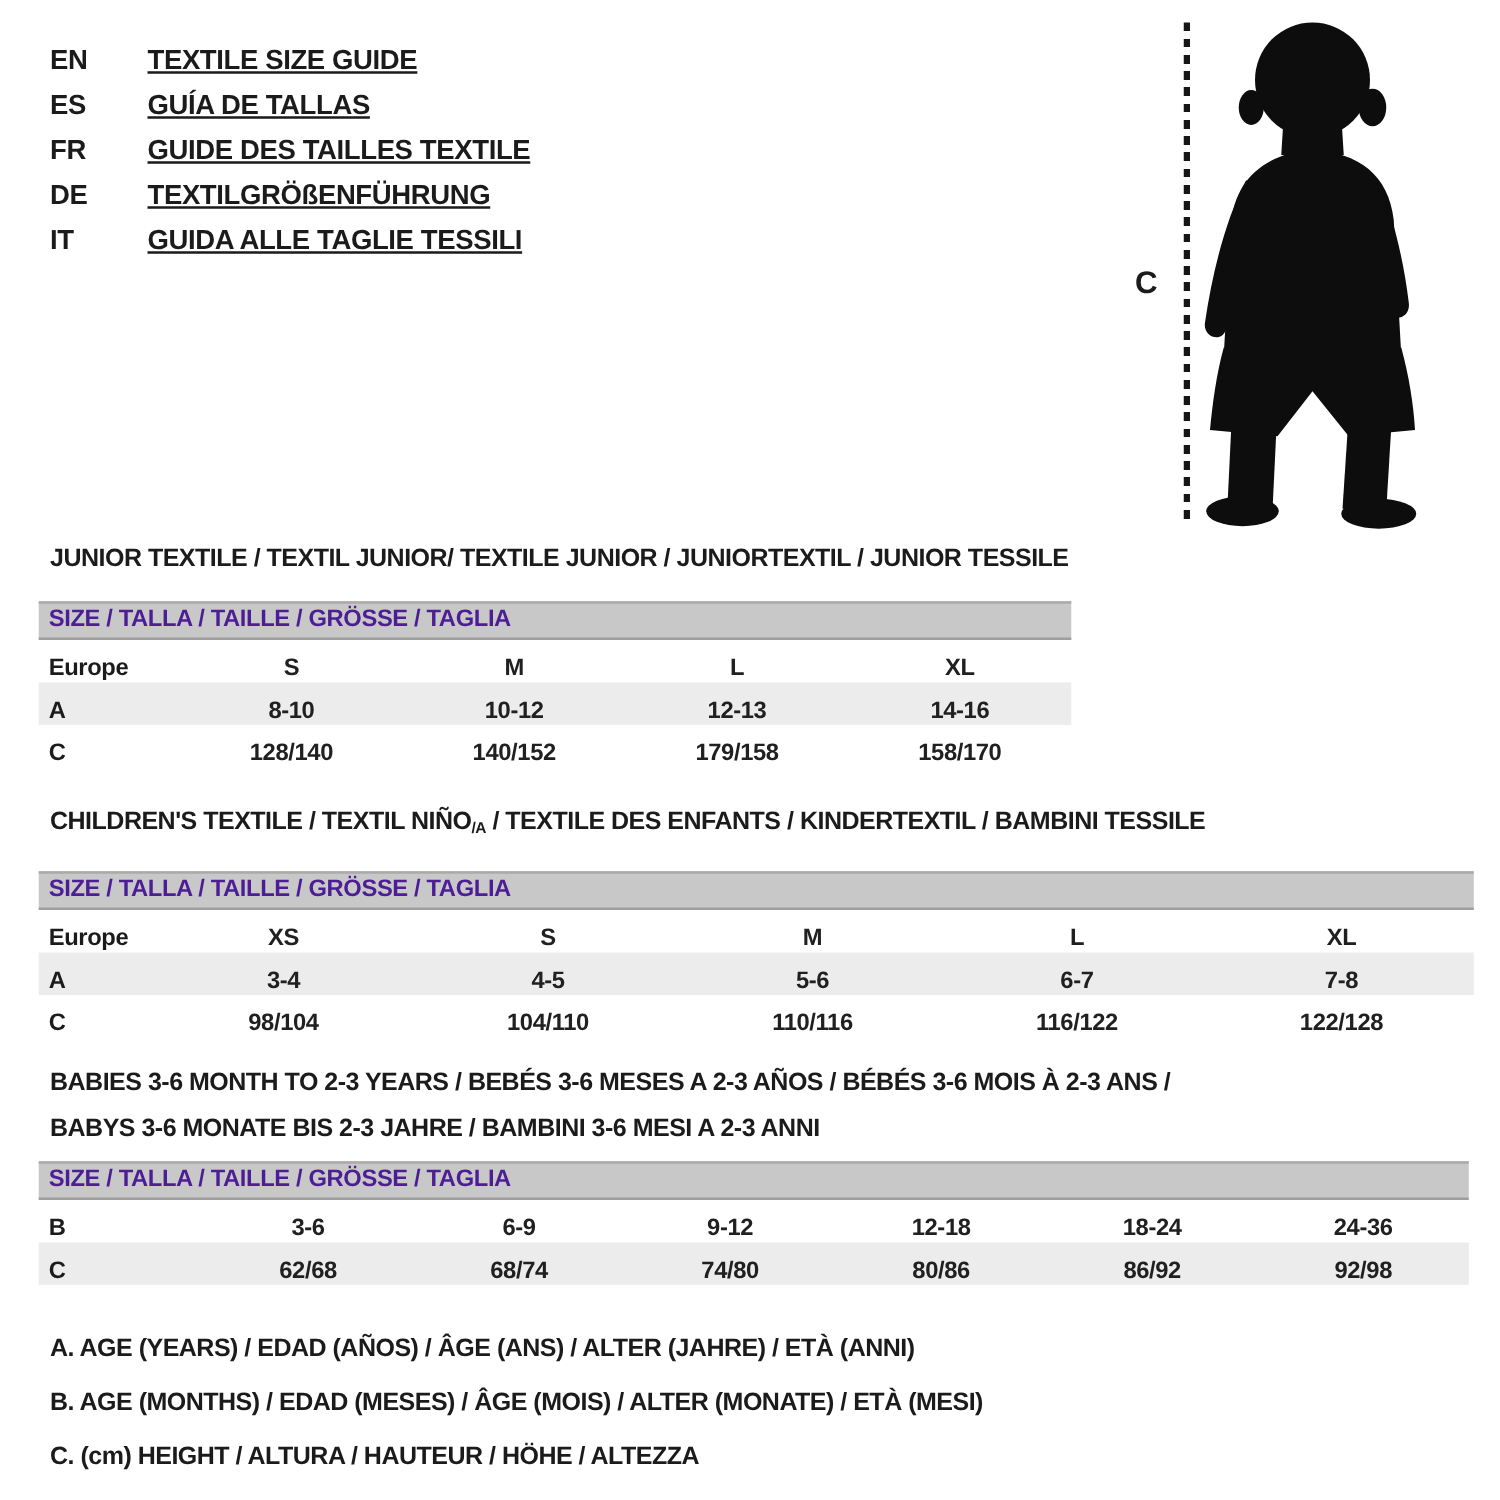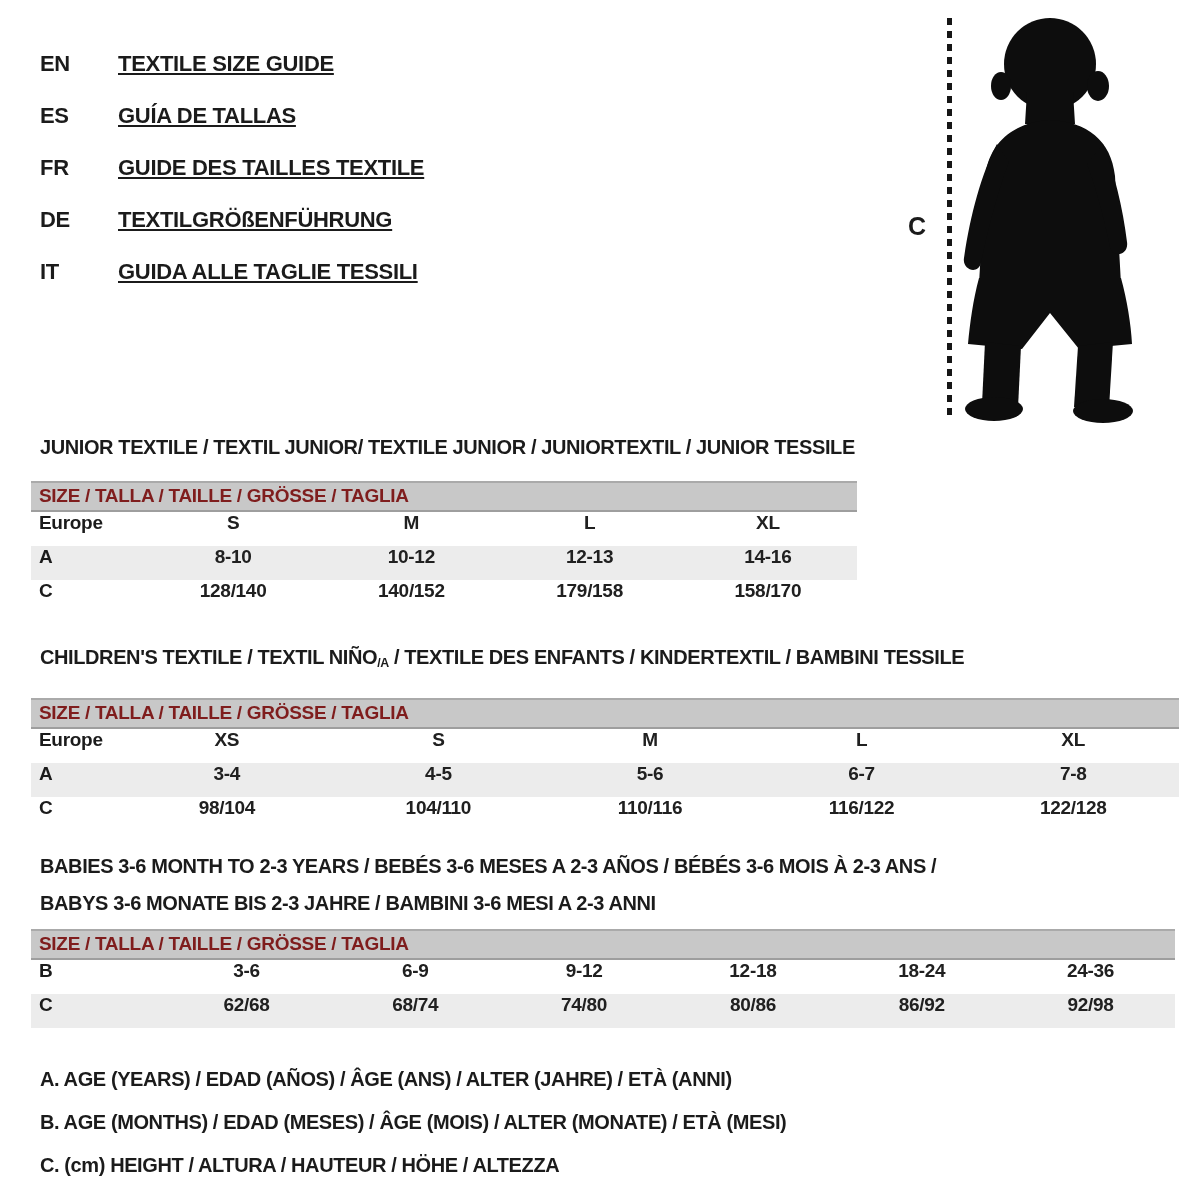--- a/index.html
+++ b/index.html
@@ -7,21 +7,21 @@
     width:1200px;height:1200px;
     background:#ffffff;
     font-family:"Liberation Sans","DejaVu Sans",sans-serif;
     color:#1b1b1b;
     -webkit-font-smoothing:antialiased;
   }
   .page{position:relative;width:1200px;height:1200px;overflow:hidden;background:var(--page-bg,#fff);}
 
   
   .lang-list{position:absolute;left:40px;top:30px;}
-  .lang-row{display:flex;line-height:36px;margin-top:16px;}
+  .lang-row{display:flex;line-height:36px;}
   .lang-code{width:78px;font-size:22px;font-weight:700;letter-spacing:-0.3px;}
   .lang-title{font-size:22px;font-weight:700;letter-spacing:-0.3px;text-decoration:underline;}
 
   
   .figure-area{position:absolute;left:900px;top:0;width:300px;height:430px;}
   .height-line{
     position:absolute;left:47px;top:18px;width:5px;height:400px;
     background:repeating-linear-gradient(to bottom,#161616 0 7px,transparent 7px 13px);
   }
   .height-label{position:absolute;left:8px;top:212px;font-size:25px;font-weight:700;}
@@ -38,23 +38,23 @@
   .sec-babies .sec-title{line-height:37px;}
   .title-sub{font-size:0.62em;vertical-align:-0.28em;}
   .tbl{margin-left:31px;}
   .sec-junior  .tbl{width:826px;margin-top:21px;}
   .sec-children .tbl{width:1148px;margin-top:22px;}
   .sec-babies  .tbl{width:1144px;margin-top:7px;}
   .size-bar{
     box-sizing:border-box;height:31px;line-height:26px;
     background:var(--header-bar-bg,#c8c8c8);
     border-top:2px solid #aaaaaa;border-bottom:2px solid var(--header-bar-border,#9e9e9e);
-    padding-left:8px;font-size:19px;font-weight:700;letter-spacing:-0.3px;color:#7f1d1d;
-  }
-  .trow{display:flex;align-items:flex-start;height:34px;}
+    padding-left:8px;font-size:19px;font-weight:700;letter-spacing:-0.3px;color:#4c1d95;
+  }
+  .trow{display:flex;align-items:flex-end;height:34px;}
   .trow.stripe{background:var(--row-stripe-bg,#ececec);}
   .cell-label{box-sizing:border-box;padding-left:8px;font-size:19px;font-weight:700;letter-spacing:-0.3px;}
   .sec-junior  .cell-label{width:113px;}
   .sec-children .cell-label{width:90px;}
   .sec-babies  .cell-label{width:131px;}
   .cell-val{flex:1;text-align:center;font-size:19px;font-weight:700;letter-spacing:-0.3px;color:#202020;}
 
   
   .legend{position:absolute;left:40px;top:1058px;}
   .legend-line{font-size:20px;font-weight:700;line-height:43px;letter-spacing:-0.4px;}

